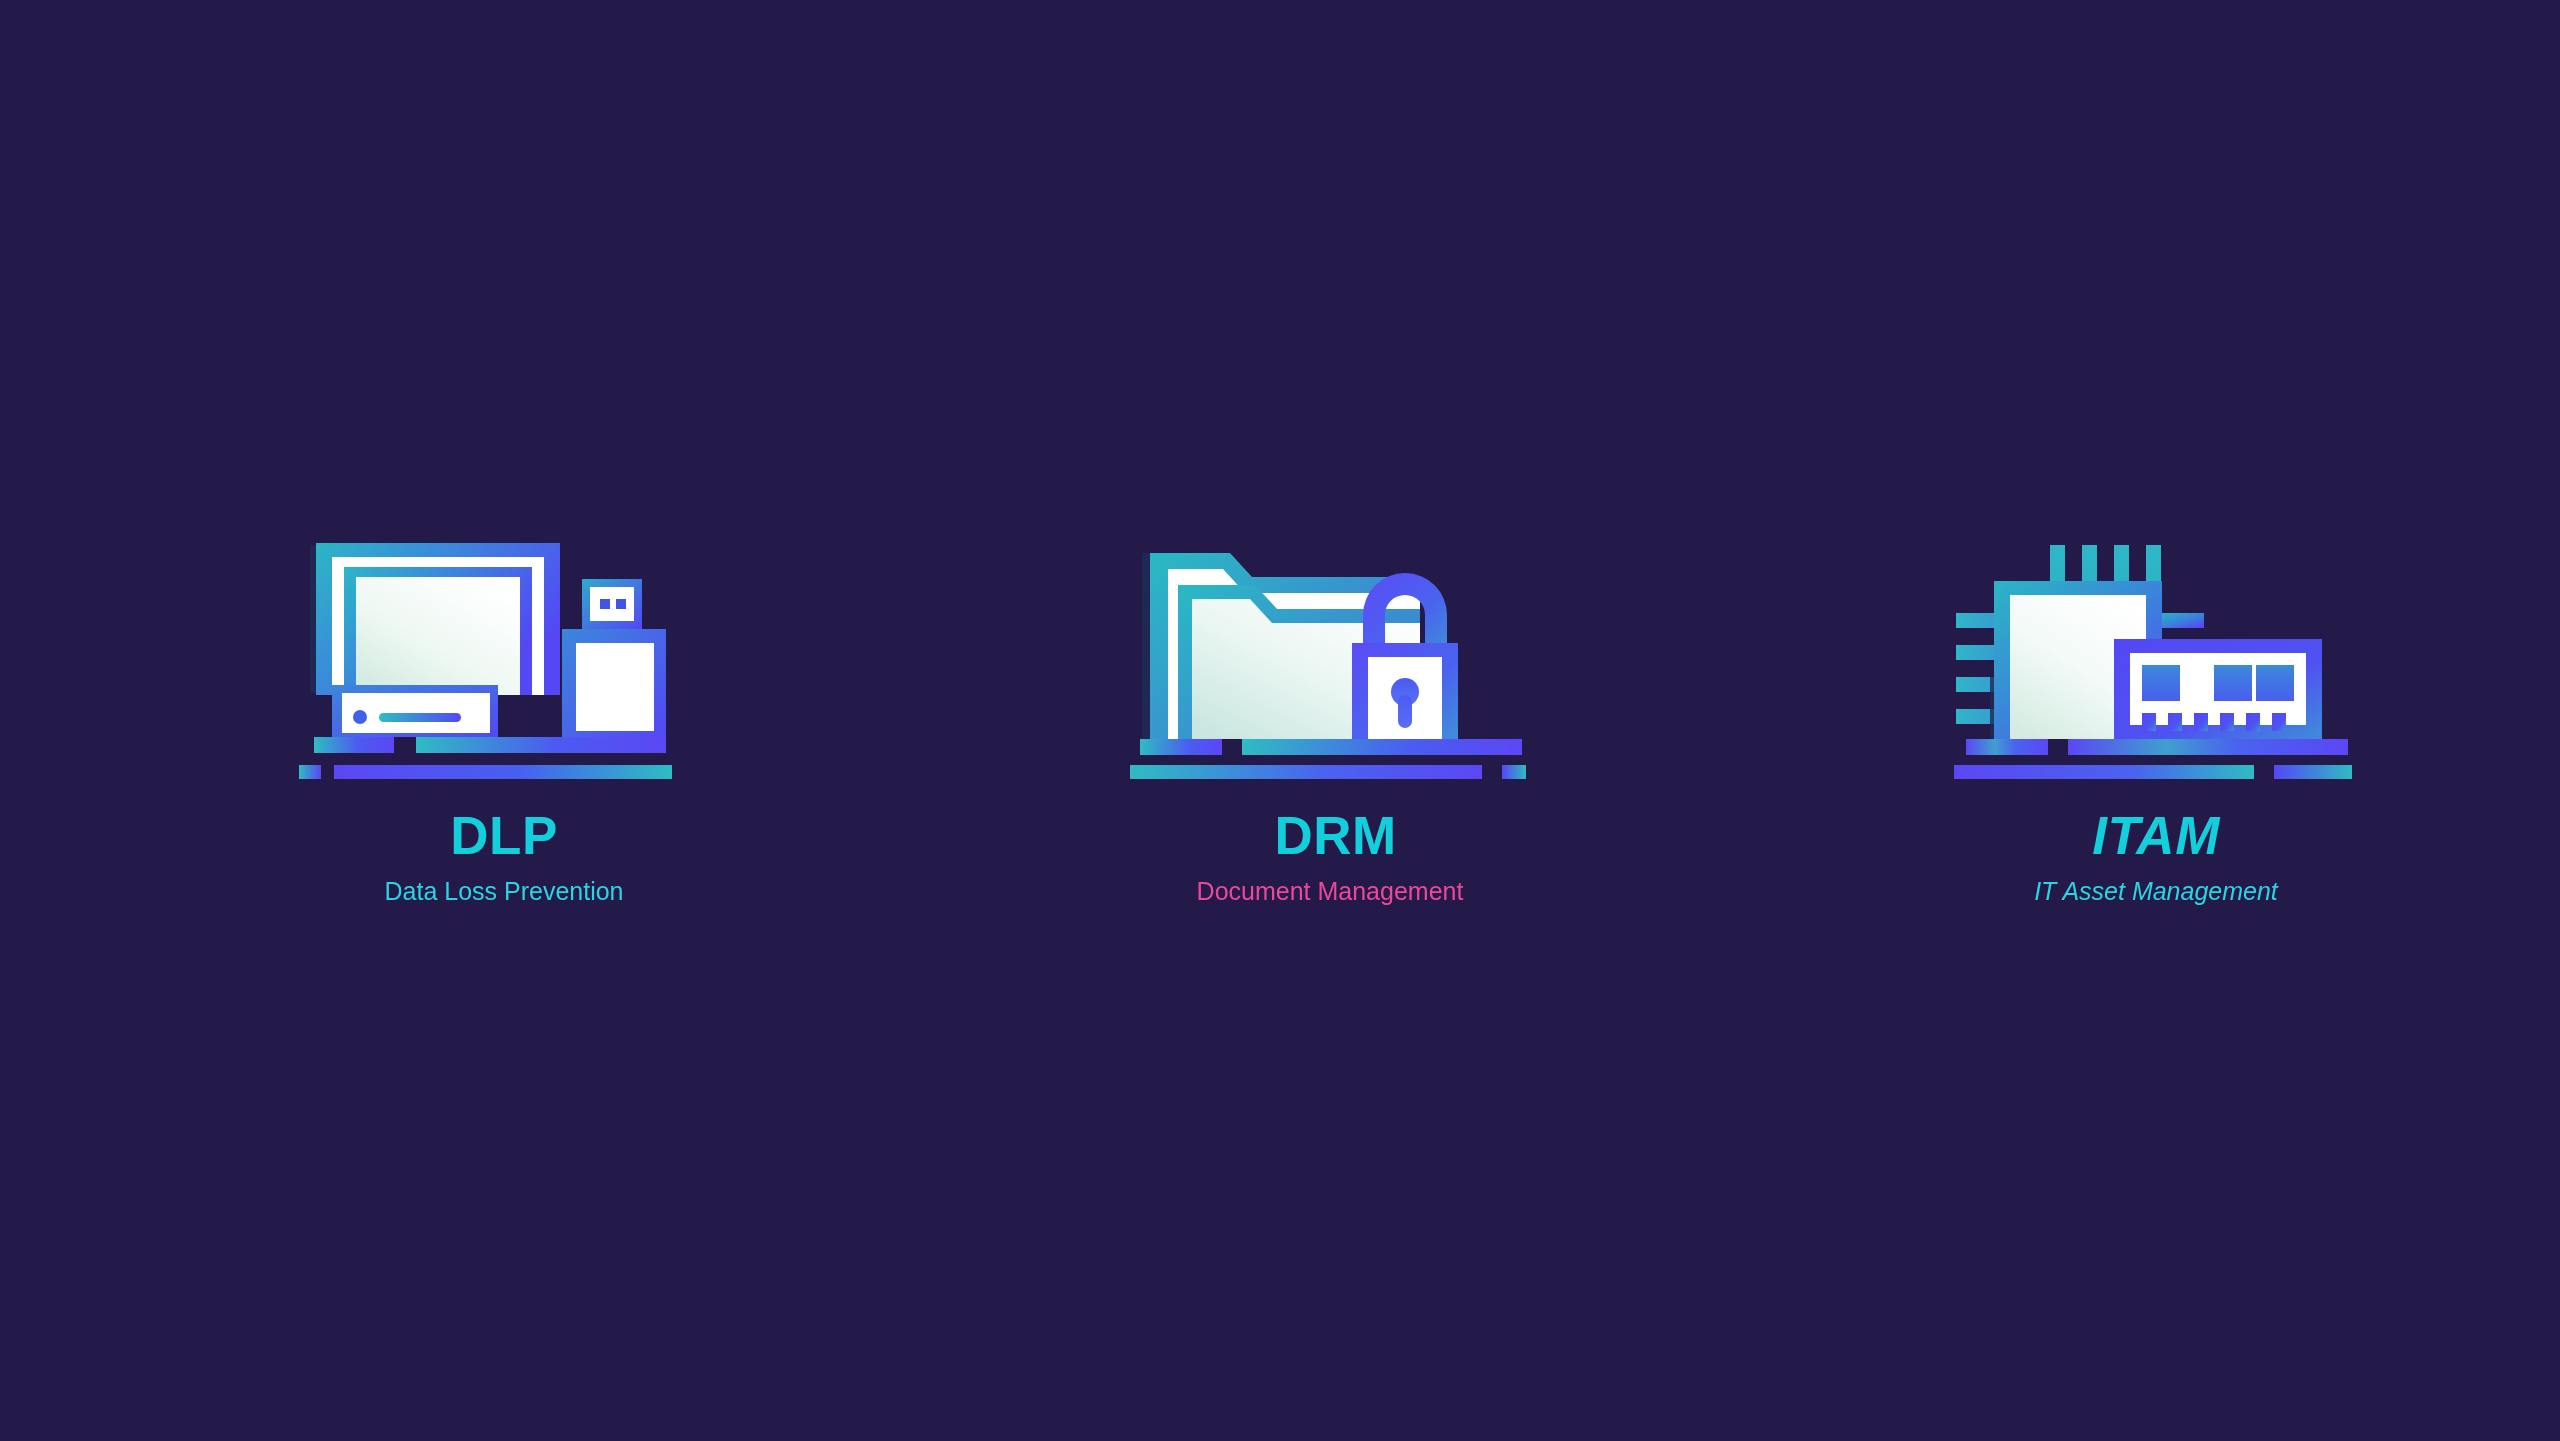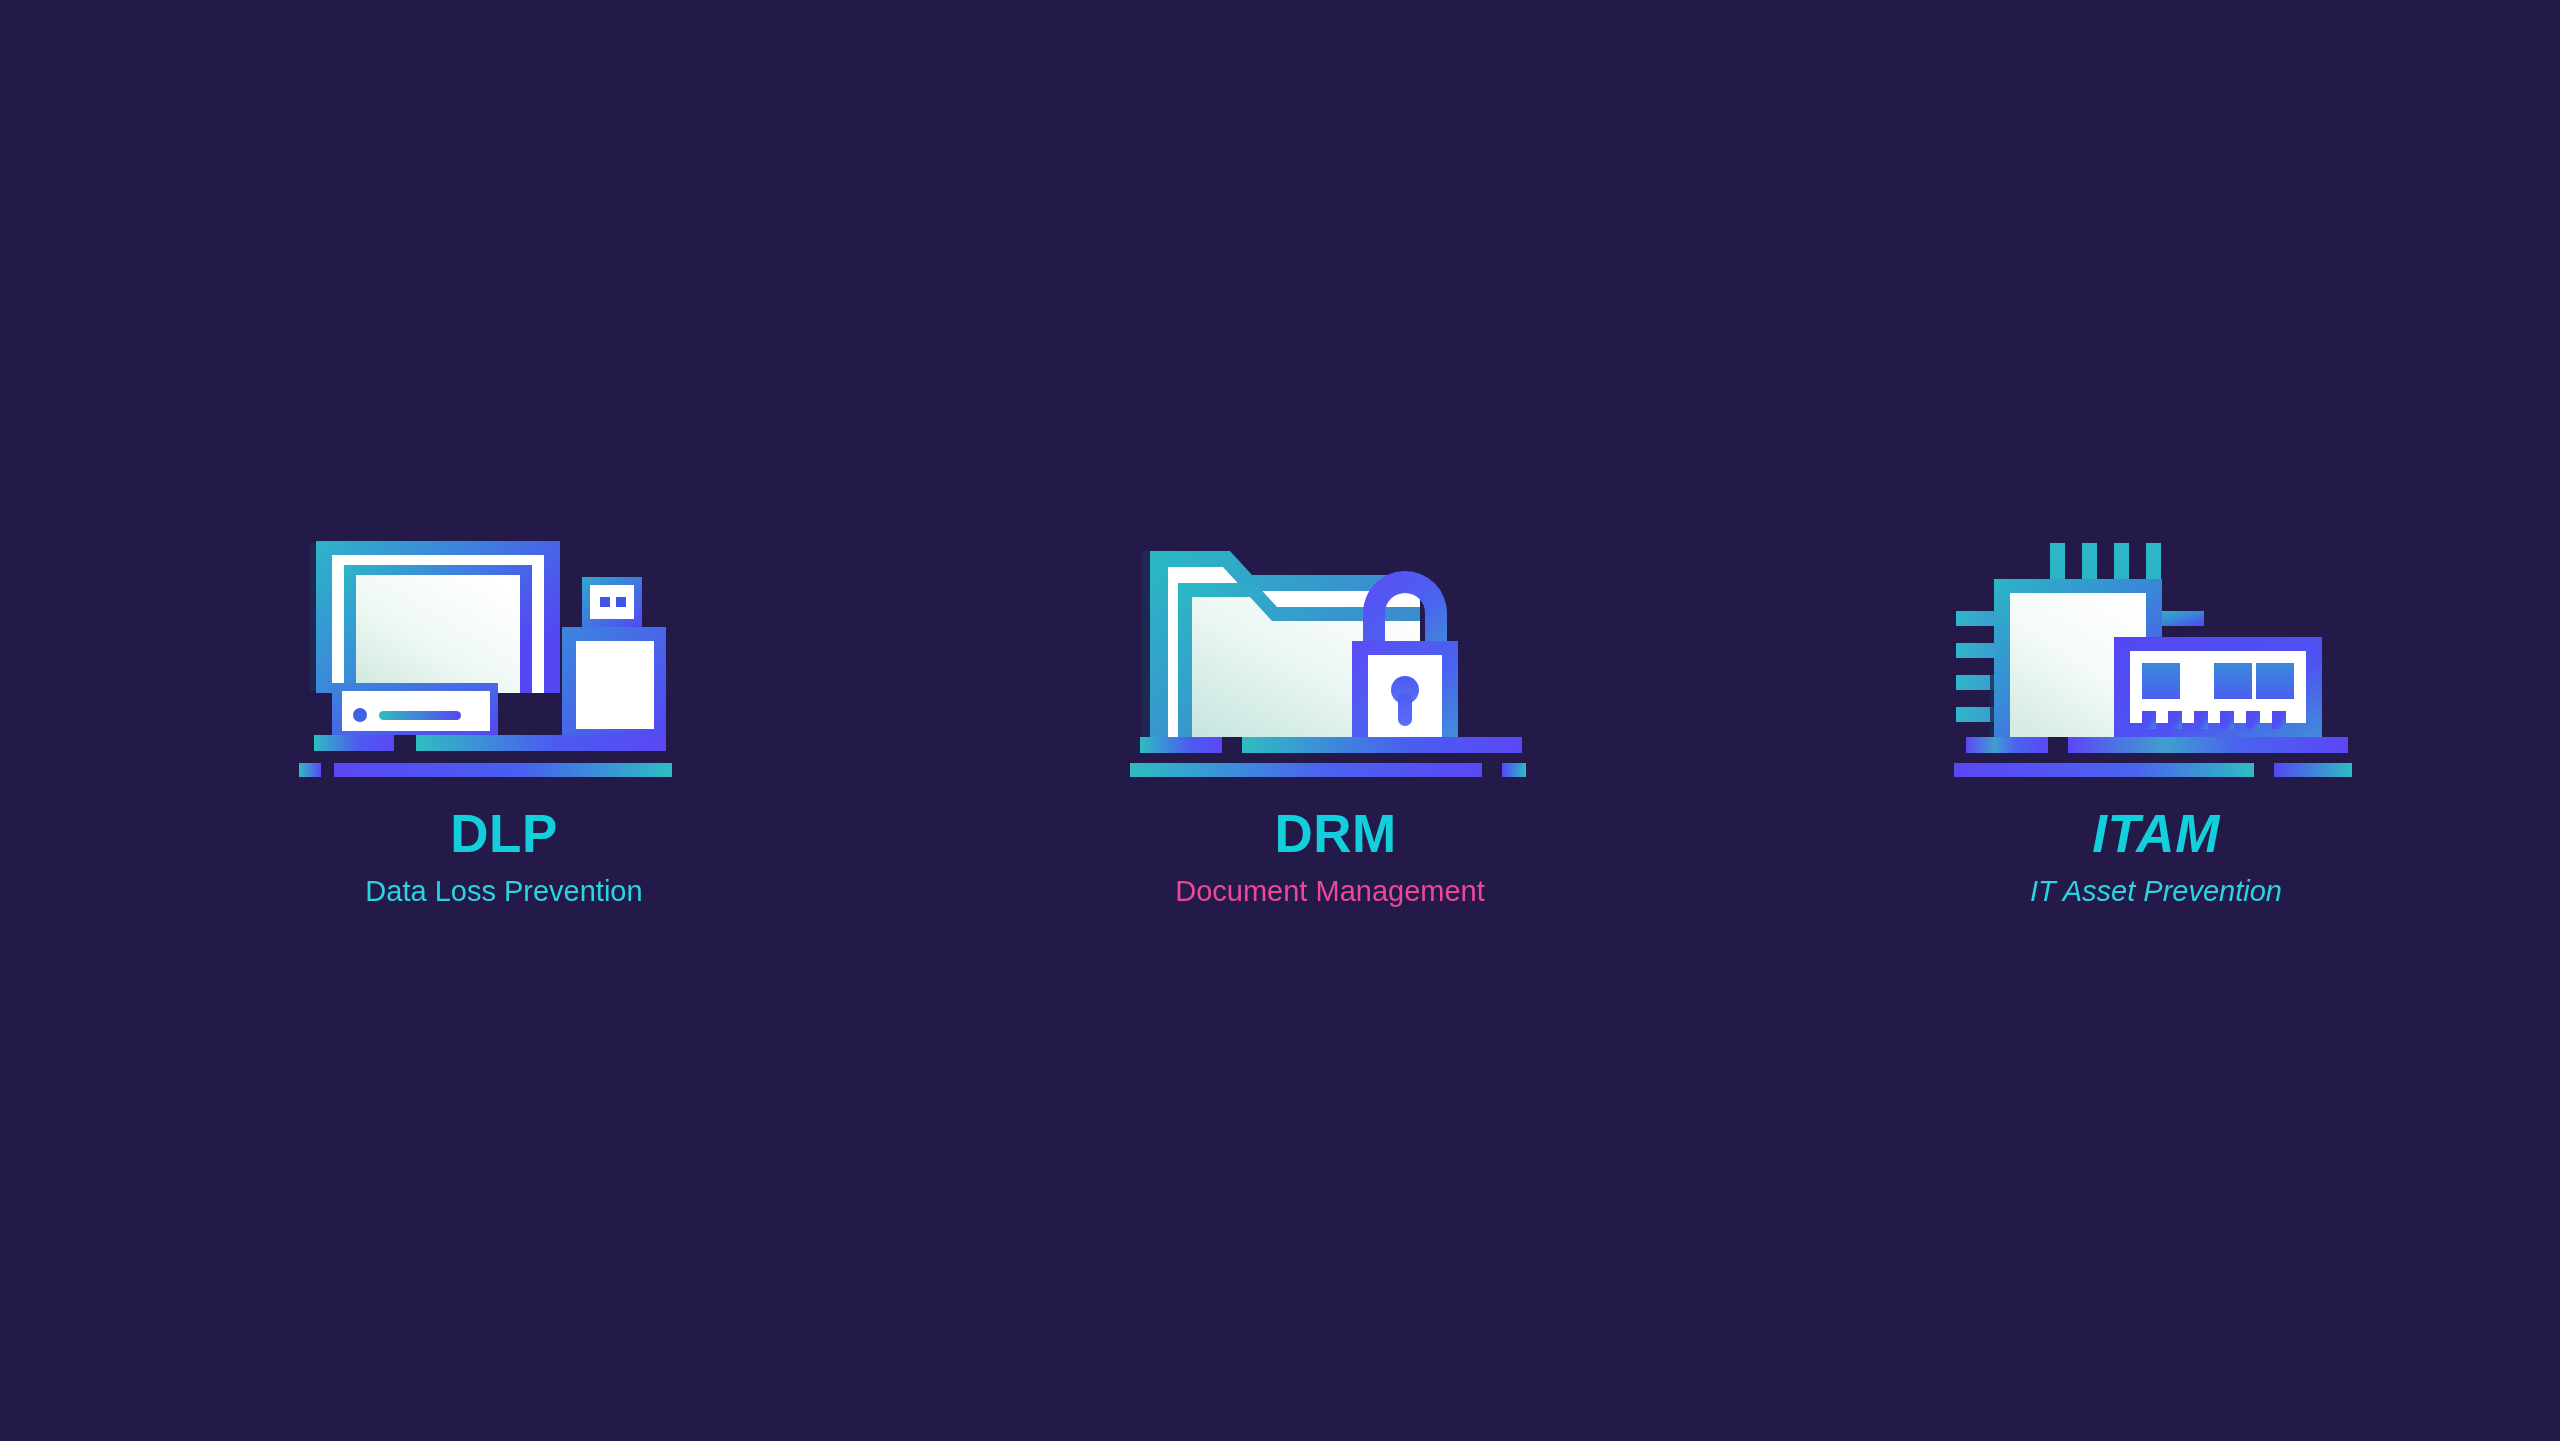--- a/index.html
+++ b/index.html
@@ -59,21 +59,21 @@
     margin-top: 22px;
     font-size: 53px;
     font-weight: 700;
     letter-spacing: 0.5px;
     line-height: 1;
     color: #13cfdc;
     text-align: center;
   }
   .card-subtitle {
     margin-top: 17px;
-    font-size: 29px;
+    font-size: 25px;
     font-weight: 400;
     line-height: 1;
     color: #2bd4df;
     text-align: center;
   }
 
   
   .card--dlp   { transform: translateX(-6px); }
   .card--drm   { transform: translateX(0px); }
   .card--itam  { transform: translateX(6px); font-style: italic; }
@@ -324,17 +324,17 @@
           </g>
 
           <rect x="20" y="202" width="82" height="16" fill="url(#itamBarA)"></rect>
           <rect x="122" y="202" width="280" height="16" fill="url(#itamBarA)"></rect>
 
           <rect x="8" y="228" width="300" height="14" fill="url(#itamBarB)"></rect>
           <rect x="328" y="228" width="78" height="14" fill="url(#itamBarStub)"></rect>
         </svg>
       </div>
       <div class="card-title" style="color: rgb(19, 207, 220);">ITAM</div>
-      <div class="card-subtitle" style="color: rgb(43, 212, 223);">IT Asset Prevention</div>
+      <div class="card-subtitle" style="color: rgb(43, 212, 223);">IT Asset Management</div>
     </div>
 
   </div>
 </div>
 
 </body></html>

